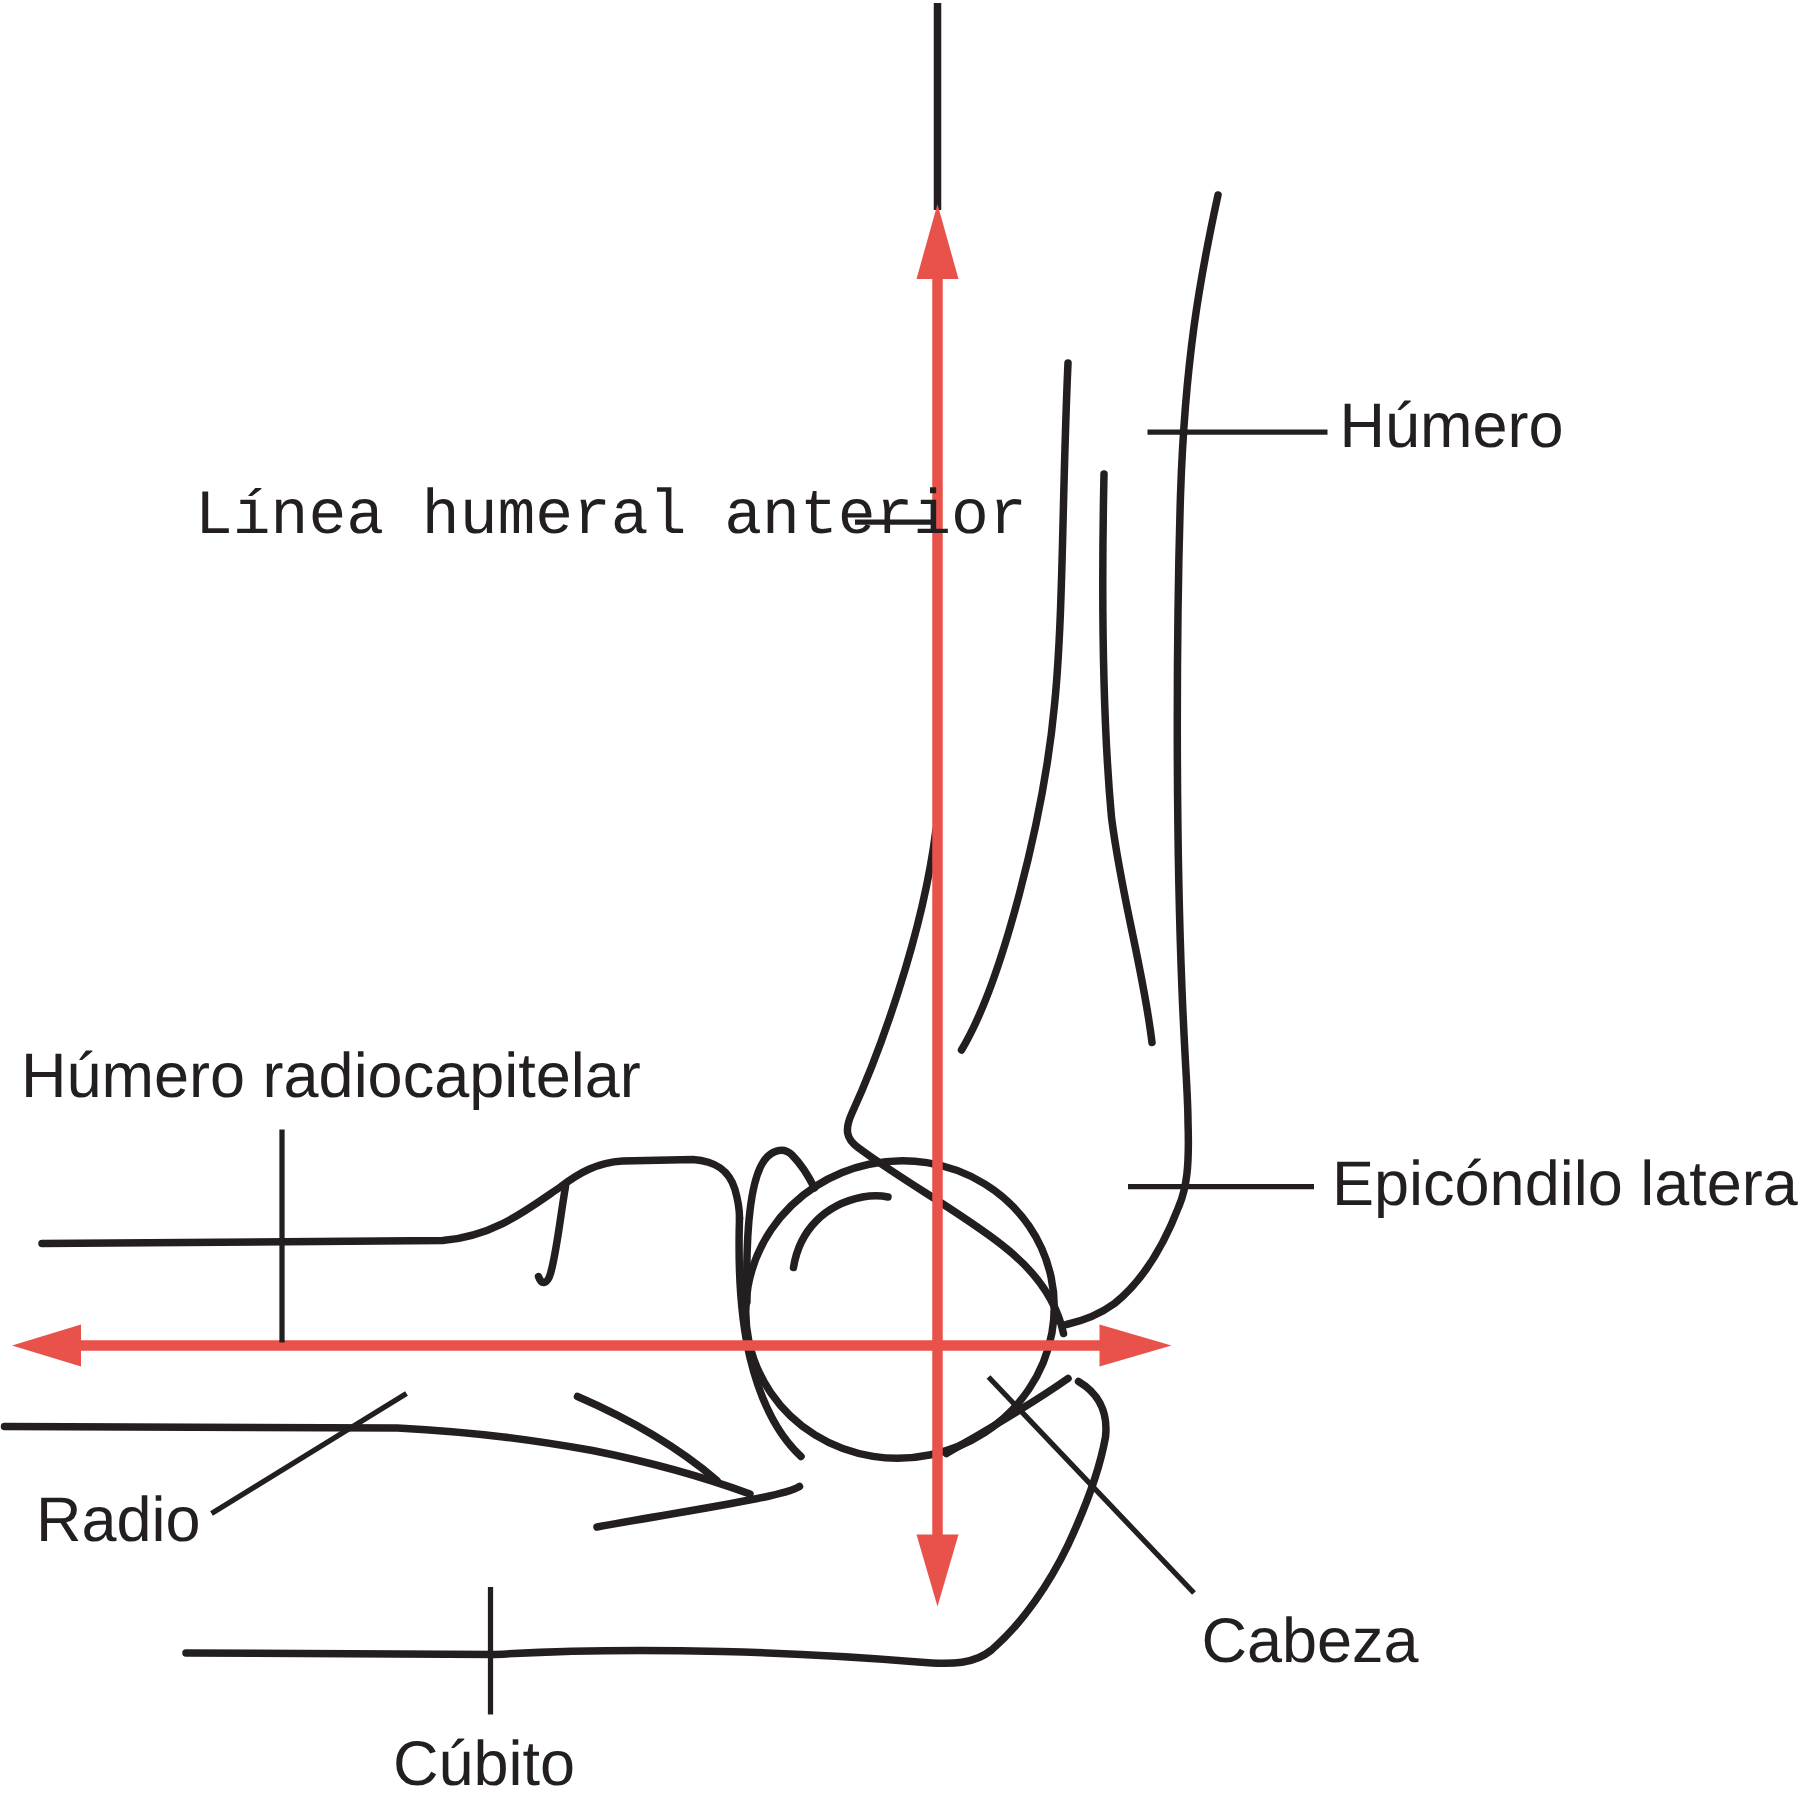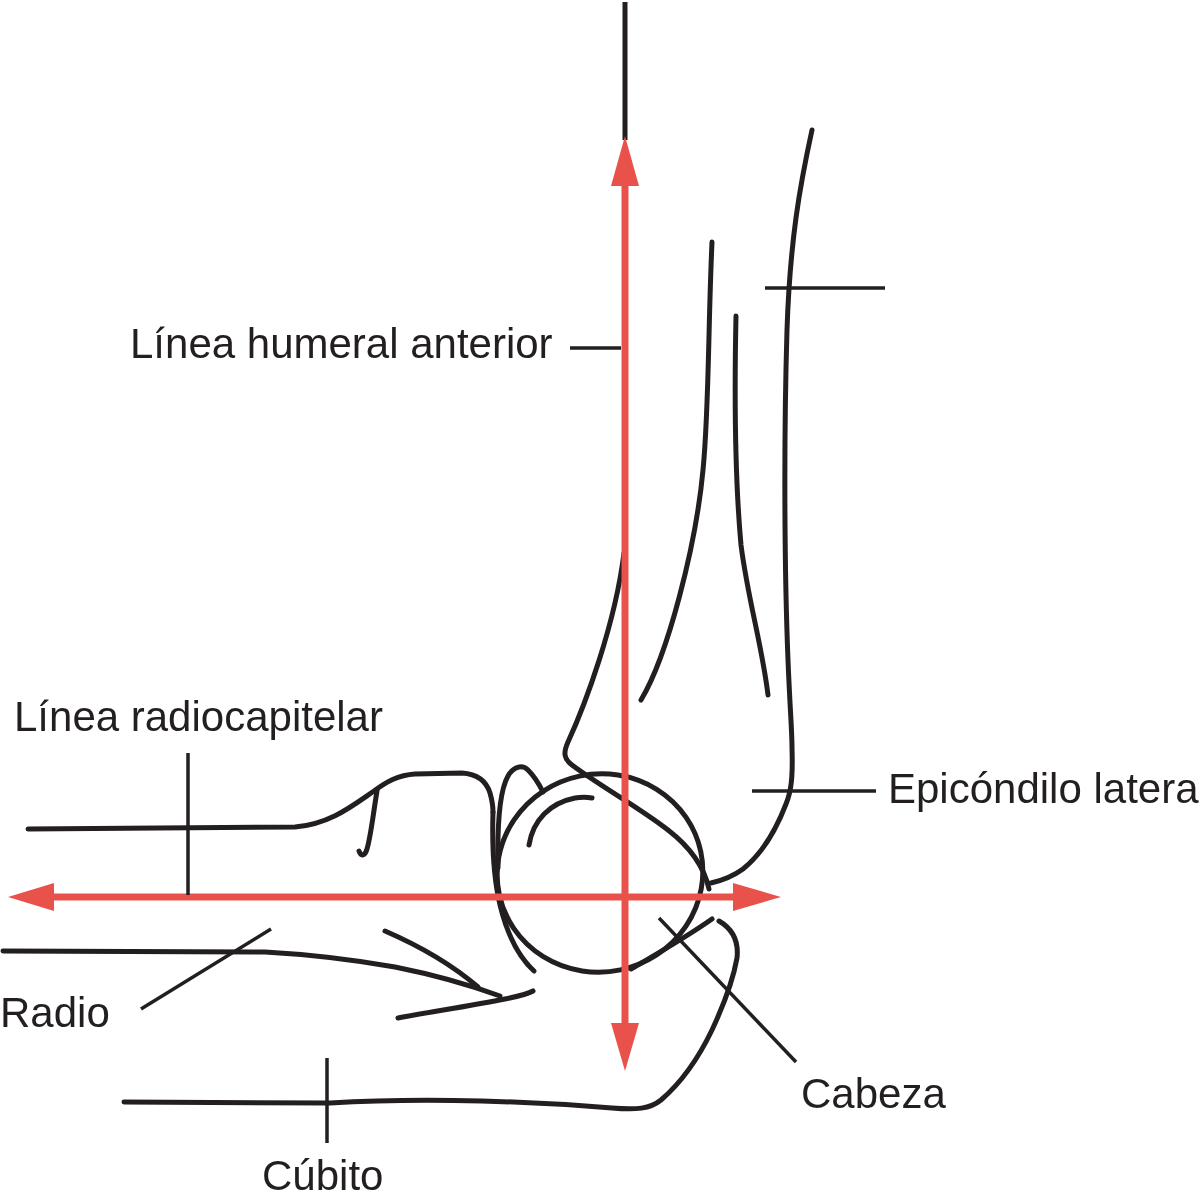--- a/index.html
+++ b/index.html
@@ -129,26 +129,27 @@
       <line class="leader" x1="765" y1="288" x2="885" y2="288"></line>
       <line class="leader" x1="570" y1="348" x2="621" y2="348"></line>
       <line class="leader" x1="188" y1="753" x2="188" y2="895"></line>
       <line class="leader" x1="752" y1="791" x2="876" y2="791"></line>
       <line class="leader" x1="141" y1="1009" x2="271" y2="929"></line>
       <line class="leader" x1="659" y1="918" x2="796" y2="1062"></line>
       <line class="leader" x1="327" y1="1058" x2="327" y2="1143"></line>
     </g>
   </svg>
 
-  <div class="label" style="left:130px; top:323px;">Línea humeral anterior</div>
+  <div class="label" style="left:130px; top:323px;font-family:Liberation Mono, monospace;">Línea humeral anterior</div>
 
+  <div class="label" style="left:893px; top:263px;">Húmero</div>
 
-  <div class="label" style="left:14px; top:696px;">Línea radiocapitelar</div>
+  <div class="label" style="left:14px; top:696px;">Húmero radiocapitelar</div>
 
   <div class="label" style="left:888px; top:768px;">Epicóndilo lateral</div>
 
-  <div class="label" style="left:0; top:992px;text-align:right;">Radio</div>
+  <div class="label" style="left:24px; top:992px;text-align:right;">Radio</div>
 
   <div class="label" style="left:801px; top:1053px;margin-top:20px;">Cabeza</div>
 
   <div class="label" style="left:262px; top:1155px;text-align:right;">Cúbito</div>
 
 </div>
 
 </body></html>

